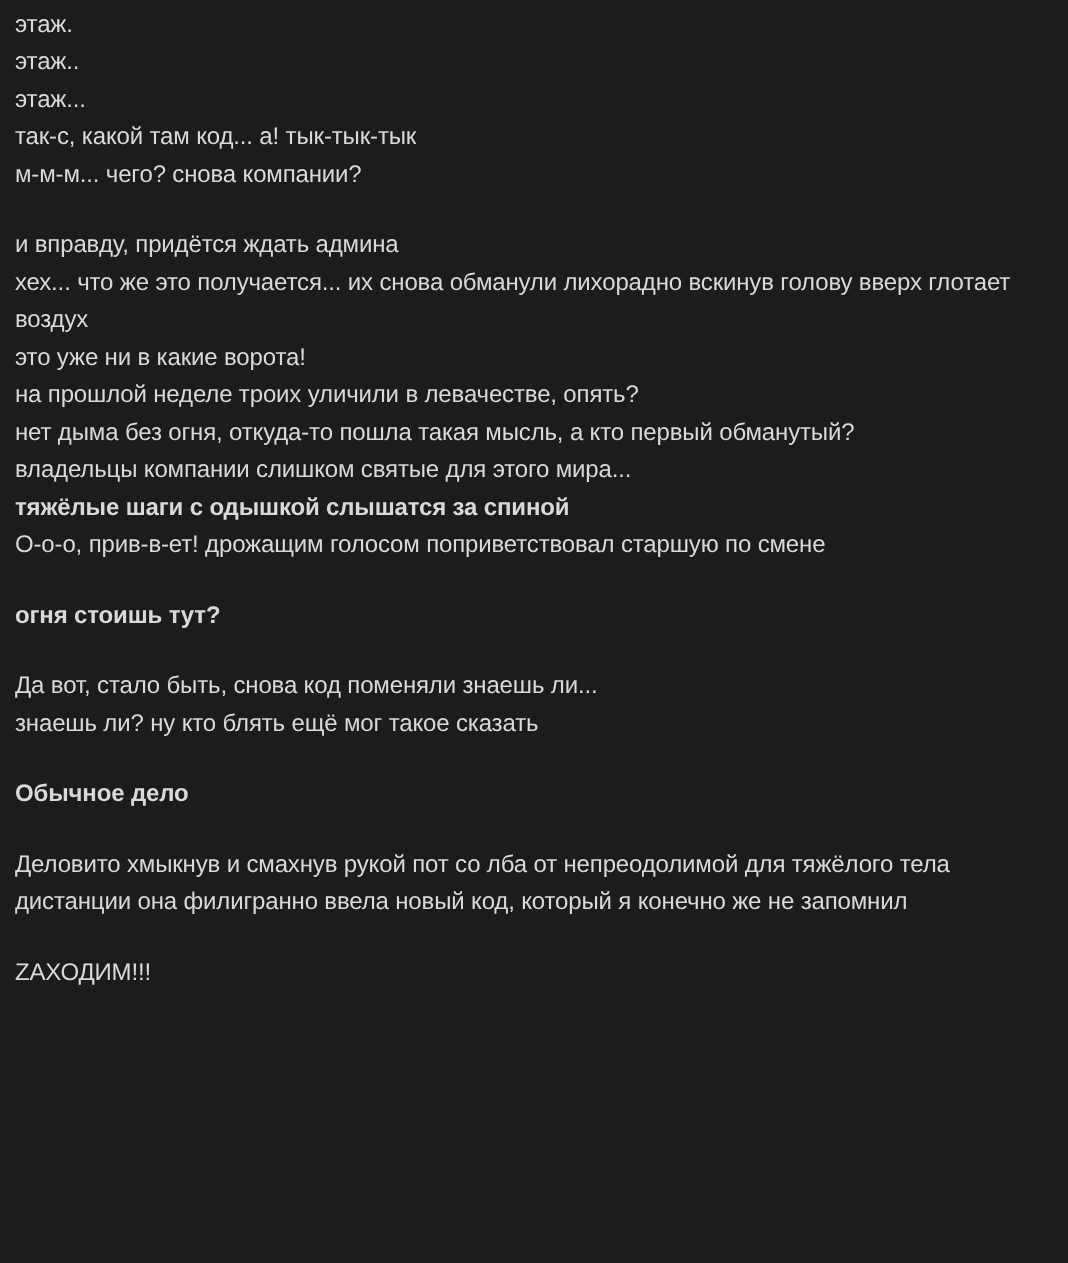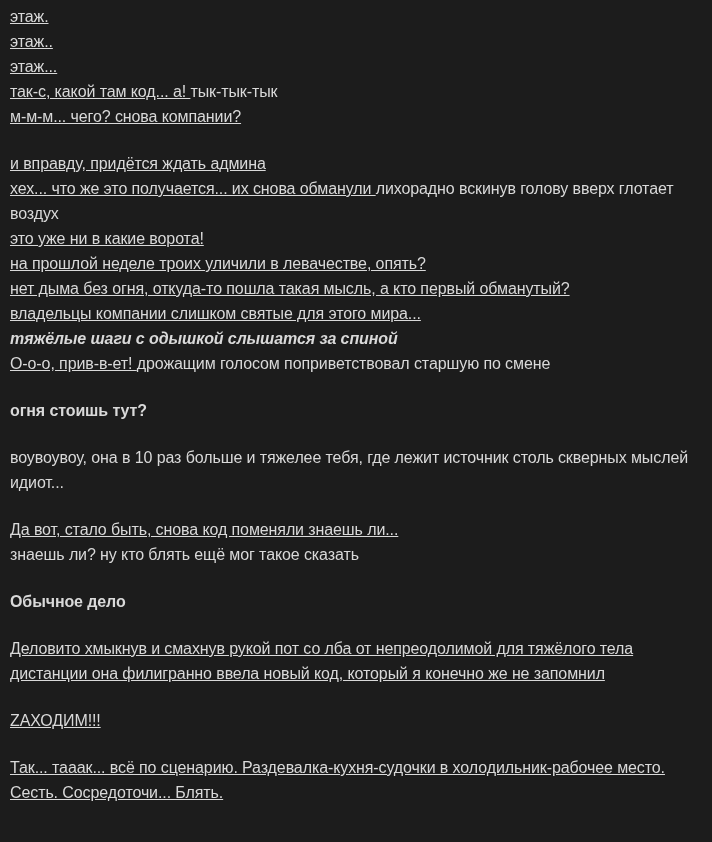--- a/index.html
+++ b/index.html
@@ -22,24 +22,24 @@
   }
   .para {
     margin: 0;
   }
   .para + .para {
     margin-top: 22px;
   }
   .line {
     display: block;
   }
-  .seg-n { font-style: normal; font-weight: normal; text-decoration: underline; }
+  .seg-n { font-style: normal; font-weight: normal; }
   .seg-i { font-weight: normal; }
   .seg-b { font-style: normal; font-weight: bold; }
-  .seg-bi { font-style: italic; font-weight: bold; }
+  .seg-bi { font-weight: bold; }
 </style>
 </head>
 <body>
 
 <div class="doc">
 
   <div class="para">
     <div class="line"><span class="seg-n">этаж.</span></div>
     <div class="line"><span class="seg-n">этаж..</span></div>
     <div class="line"><span class="seg-n">этаж...</span></div>
@@ -55,38 +55,32 @@
     <div class="line"><span class="seg-n">нет дыма без огня, откуда-то пошла такая мысль, а кто первый обманутый?</span></div>
     <div class="line"><span class="seg-n">владельцы компании слишком святые для этого мира...</span></div>
     <div class="line"><span class="seg-bi">тяжёлые шаги с одышкой слышатся за спиной</span></div>
     <div class="line"><span class="seg-n">О-о-о, прив-в-ет! </span><span class="seg-i">дрожащим голосом поприветствовал старшую по смене</span></div>
   </div>
 
   <div class="para">
     <div class="line"><span class="seg-b">огня стоишь тут?</span></div>
   </div>
 
-  <div class="para">
-    <div class="line"><span class="seg-i">воувоувоу, она в 10 раз больше и тяжелее тебя, где лежит источник столь скверных мыслей идиот...</span></div>
-  </div>
 
   <div class="para">
     <div class="line"><span class="seg-n">Да вот, стало быть, снова код поменяли знаешь ли...</span></div>
     <div class="line"><span class="seg-i">знаешь ли? ну кто блять ещё мог такое сказать</span></div>
   </div>
 
   <div class="para">
     <div class="line"><span class="seg-b">Обычное дело</span></div>
   </div>
 
   <div class="para">
     <div class="line"><span class="seg-n">Деловито хмыкнув и смахнув рукой пот со лба от непреодолимой для тяжёлого тела дистанции она филигранно ввела новый код, который я конечно же не запомнил</span></div>
   </div>
 
   <div class="para">
     <div class="line"><span class="seg-n">ZАХОДИМ!!!</span></div>
   </div>
 
-  <div class="para">
-    <div class="line"><span class="seg-n">Так... тааак... всё по сценарию. Раздевалка-кухня-судочки в холодильник-рабочее место. Сесть. Сосредоточи... Блять.</span></div>
-  </div>
 
 </div>
 
 </body></html>

